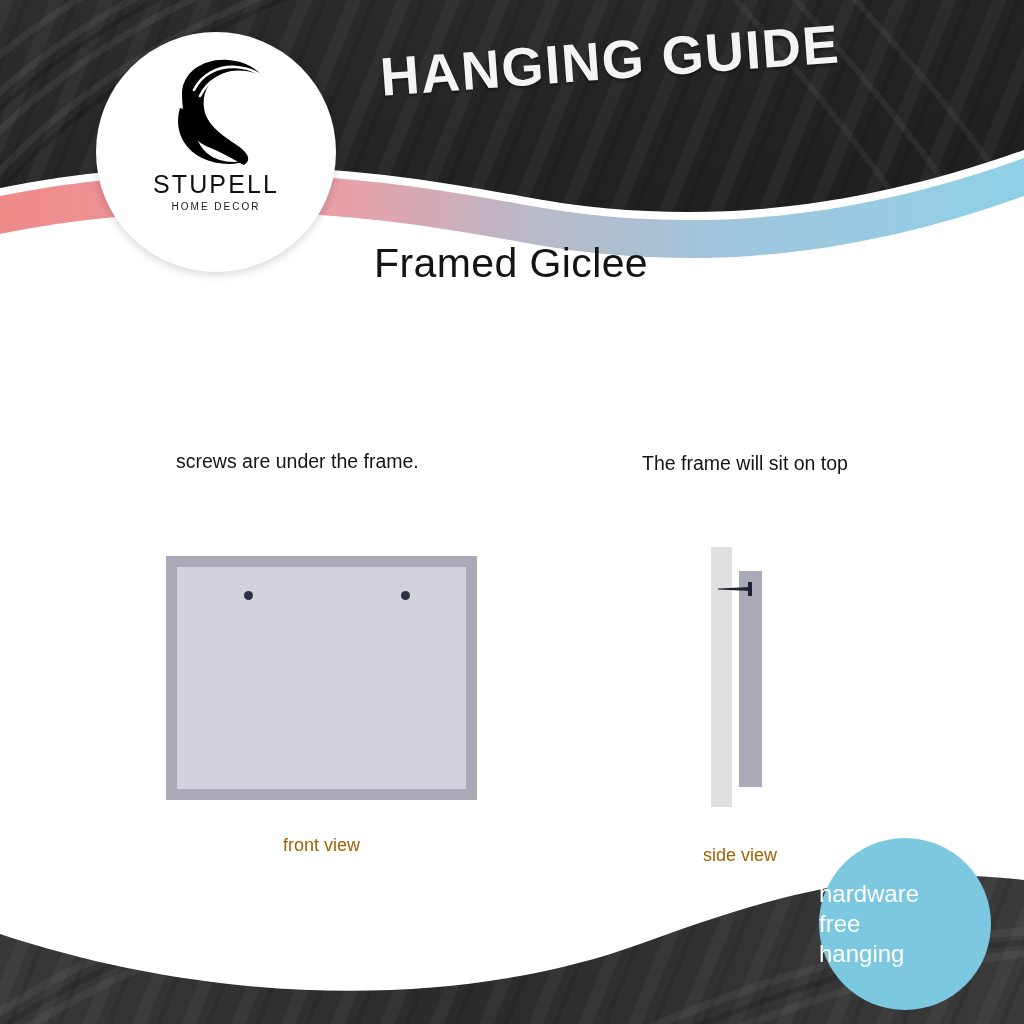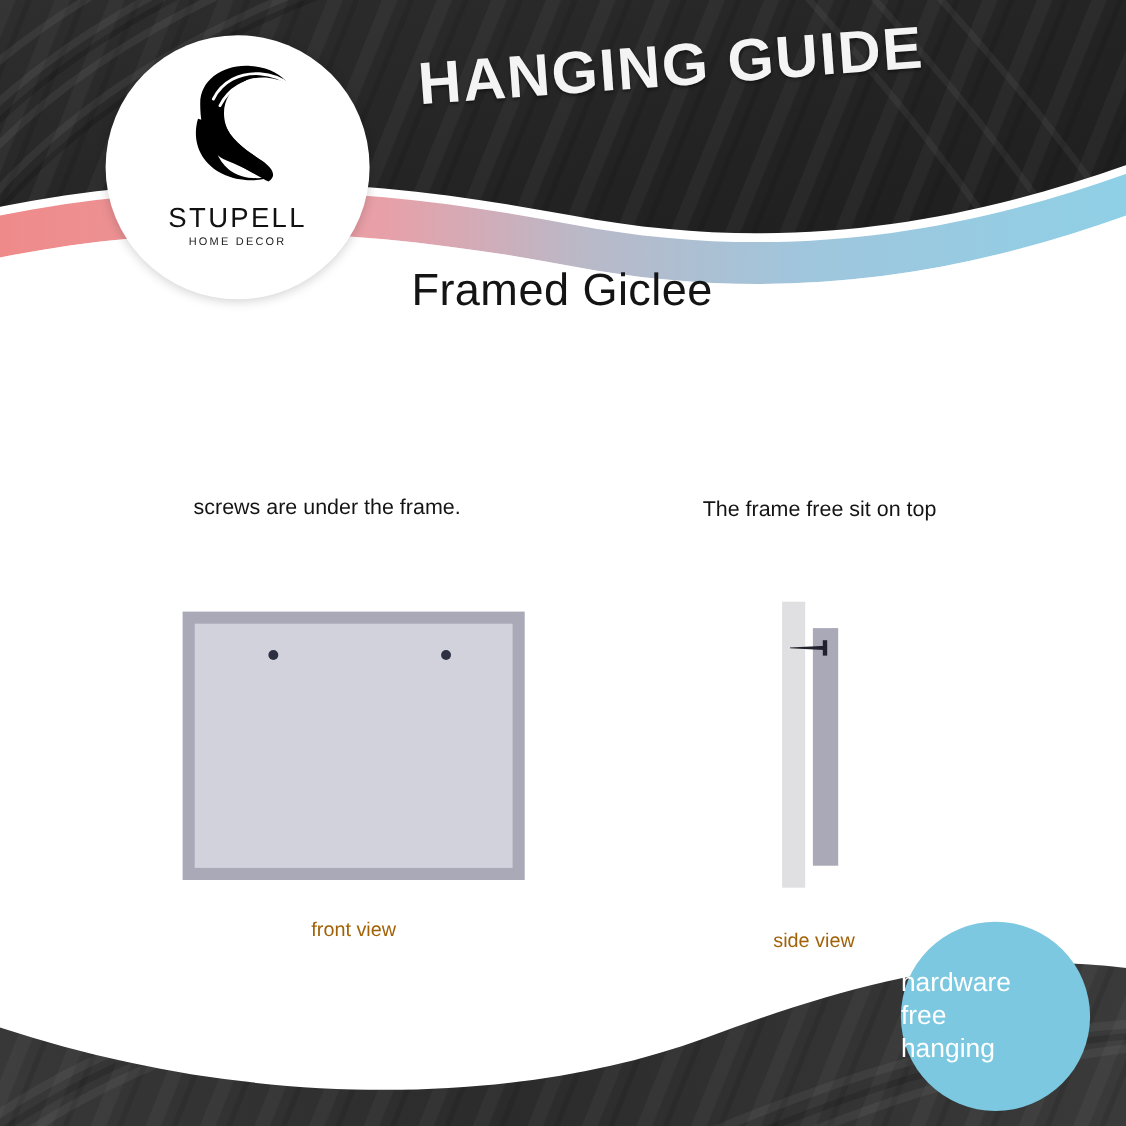--- a/index.html
+++ b/index.html
@@ -35,21 +35,21 @@
     align-items:center;
     justify-content:flex-start;
     padding-top:22px;
   }
   .logo-mark { width:104px; height:112px; display:block; }
   .logo-word {
     font-size:25px;
     letter-spacing:2.1px;
     color:#111111;
     font-weight:400;
-    margin-top:18px;
+    margin-top:4px;
     font-family:"Liberation Sans", sans-serif;
   }
   .logo-sub {
     font-size:10px;
     letter-spacing:2.0px;
     color:#1a1a1a;
     font-weight:400;
     margin-top:2px;
   }
 
@@ -321,21 +321,21 @@
 
   <div class="front-frame">
     <div class="front-frame-inner">
       <div class="screw-dot left"></div>
       <div class="screw-dot right"></div>
     </div>
   </div>
   <div class="view-label label-front">front view</div>
 
   <div class="panel-caption caption-side">
-    <span>The frame free sit on top</span>
+    <span>The frame will sit on top</span>
   </div>
 
   <div class="side-wall"></div>
   <div class="side-frame"></div>
   <div class="side-nail-shaft"></div>
   <div class="side-nail-head"></div>
   <div class="view-label label-side">side view</div>
 
   <div class="hardware-badge">
     <span>hardware</span>

